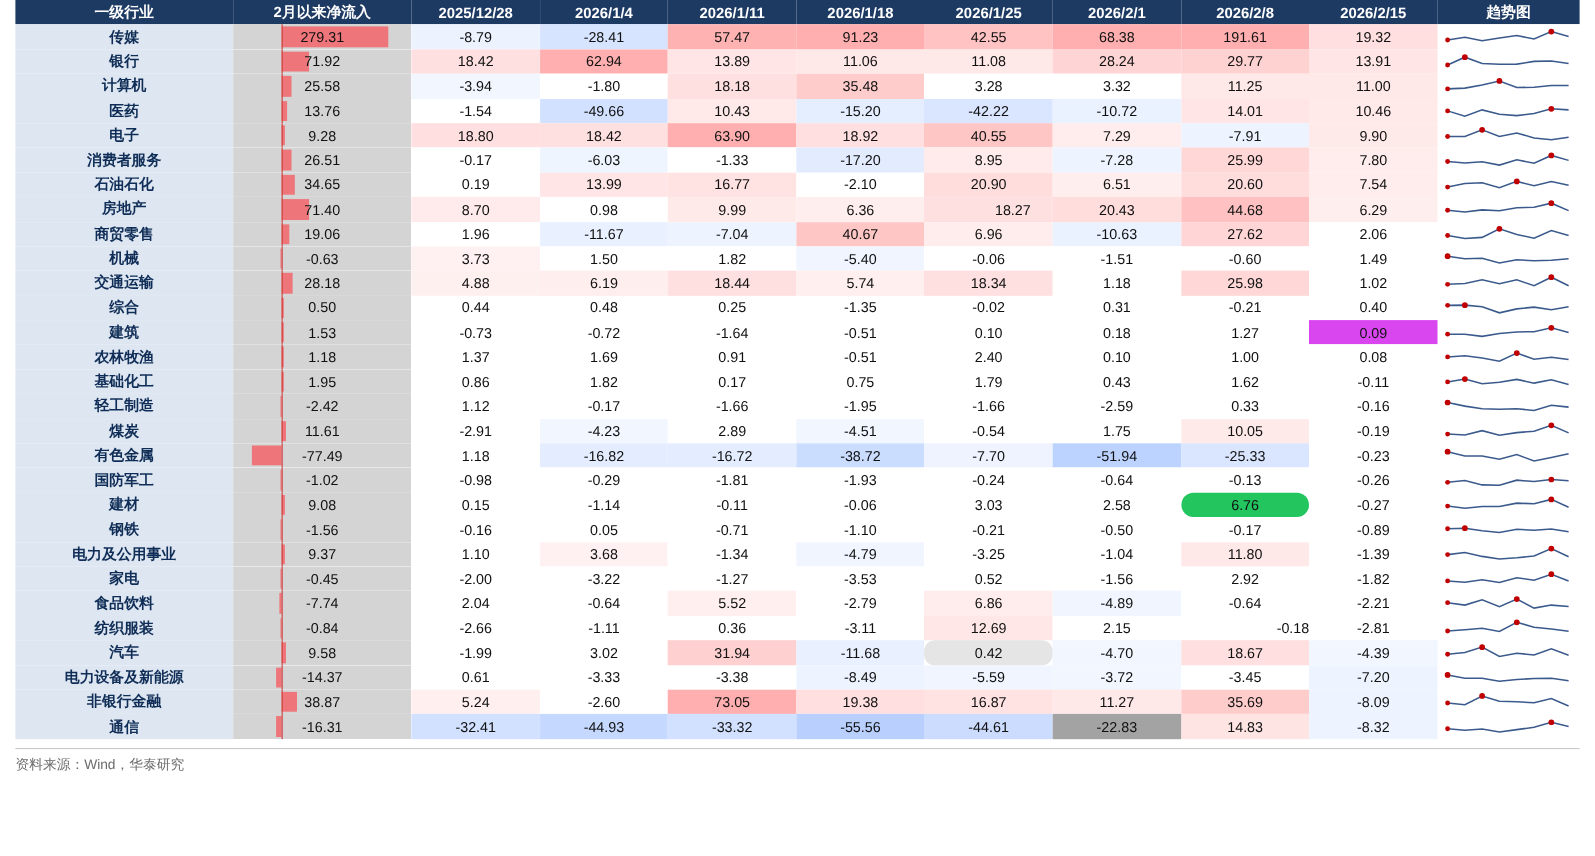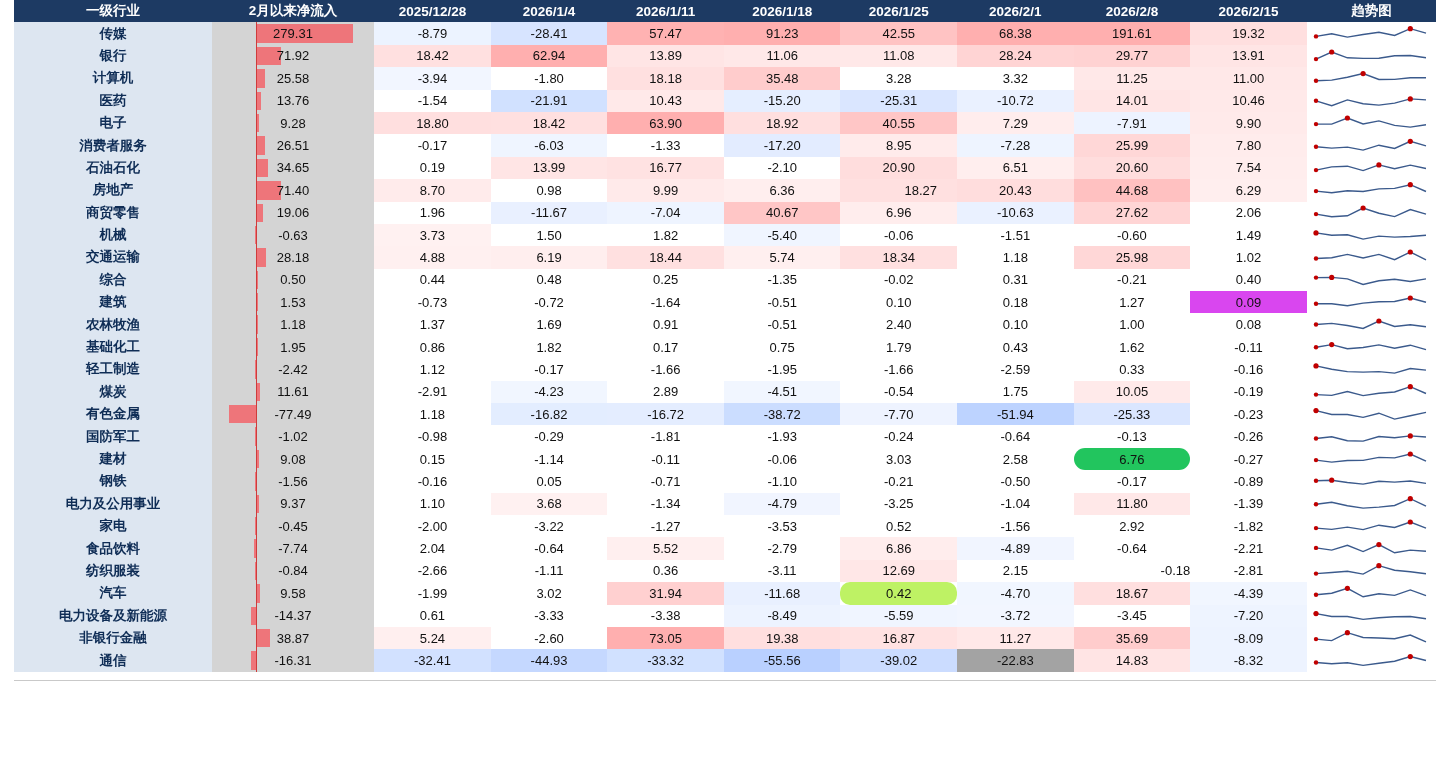--- a/index.html
+++ b/index.html
@@ -201,24 +201,24 @@
                 <path d="M4.0,12.8 L19.7,12.1 L35.4,9.2 L51.1,5.6 L66.9,11.5 L82.6,11.4 L98.3,9.8 L114.0,9.8" fill="none" stroke="#3b5a8c" stroke-width="1.4"></path>
                 <circle cx="51.1" cy="5.6" r="2.6" fill="#c00000"></circle>
                 <circle cx="4.0" cy="12.8" r="2.2" fill="#c00000"></circle>
               </svg>
             </td>
           </tr>
           <tr>
             <td class="ind">医药</td>
             <td class="net"><span class="bar" style="left: 44.46px; width: 4.76484px;"></span><span class="zero" style="left: 44.46px;"></span><span class="val">13.76</span></td>
             <td class="num sep-left" style="background: rgb(255, 255, 255);">-1.54</td>
-            <td class="num" style="background: rgb(209, 225, 255);">-21.91</td>
+            <td class="num" style="background: rgb(209, 225, 255);">-49.66</td>
             <td class="num" style="background: rgb(255, 233, 233);">10.43</td>
             <td class="num" style="background: rgb(229, 238, 255);">-15.20</td>
-            <td class="num" style="background: rgb(218, 230, 255);">-25.31</td>
+            <td class="num" style="background: rgb(218, 230, 255);">-42.22</td>
             <td class="num" style="background: rgb(234, 241, 255);">-10.72</td>
             <td class="num" style="background: rgb(255, 229, 229);">14.01</td>
             <td class="num" style="background: rgb(255, 233, 233);">10.46</td>
             <td class="trend sep-left">
               <svg width="118" height="20" viewBox="0 0 118 20">
                 <path d="M4.0,9.8 L19.7,14.7 L35.4,8.9 L51.1,12.8 L66.9,14.1 L82.6,12.1 L98.3,7.9 L114.0,8.9" fill="none" stroke="#3b5a8c" stroke-width="1.4"></path>
                 <circle cx="98.3" cy="7.9" r="2.6" fill="#c00000"></circle>
                 <circle cx="4.0" cy="9.8" r="2.2" fill="#c00000"></circle>
               </svg>
             </td>
@@ -622,21 +622,21 @@
               </svg>
             </td>
           </tr>
           <tr>
             <td class="ind">汽车</td>
             <td class="net"><span class="bar" style="left: 44.46px; width: 3.31738px;"></span><span class="zero" style="left: 44.46px;"></span><span class="val">9.58</span></td>
             <td class="num sep-left" style="background: rgb(255, 255, 255);">-1.99</td>
             <td class="num" style="background: rgb(255, 255, 255);">3.02</td>
             <td class="num" style="background: rgb(255, 208, 208);">31.94</td>
             <td class="num" style="background: rgb(233, 240, 255);">-11.68</td>
-            <td class="num" style="background: #bef264; border-radius: 10px;">0.42</td>
+            <td class="num" style="background: #e5e5e5; border-radius: 10px;">0.42</td>
             <td class="num" style="background: rgb(241, 246, 255);">-4.70</td>
             <td class="num" style="background: rgb(255, 223, 223);">18.67</td>
             <td class="num" style="background: rgb(241, 246, 255);">-4.39</td>
             <td class="trend sep-left">
               <svg width="118" height="20" viewBox="0 0 118 20">
                 <path d="M4.0,11.8 L19.7,10.2 L35.4,5.3 L51.1,13.8 L66.9,10.8 L82.6,12.4 L98.3,6.9 L114.0,12.6" fill="none" stroke="#3b5a8c" stroke-width="1.4"></path>
                 <circle cx="35.4" cy="5.3" r="2.6" fill="#c00000"></circle>
                 <circle cx="4.0" cy="11.8" r="2.2" fill="#c00000"></circle>
               </svg>
             </td>
@@ -679,30 +679,31 @@
               </svg>
             </td>
           </tr>
           <tr>
             <td class="ind">通信</td>
             <td class="net"><span class="bar" style="left: 38.8121px; width: 5.64786px;"></span><span class="zero" style="left: 44.46px;"></span><span class="val">-16.31</span></td>
             <td class="num sep-left" style="background: rgb(210, 225, 255);">-32.41</td>
             <td class="num" style="background: rgb(197, 216, 255);">-44.93</td>
             <td class="num" style="background: rgb(209, 225, 255);">-33.32</td>
             <td class="num" style="background: rgb(185, 208, 255);">-55.56</td>
-            <td class="num" style="background: rgb(203, 220, 255);">-39.02</td>
+            <td class="num" style="background: rgb(203, 220, 255);">-44.61</td>
             <td class="num" style="background: #a3a3a3;">-22.83</td>
             <td class="num" style="background: rgb(255, 228, 228);">14.83</td>
             <td class="num" style="background: rgb(237, 243, 255);">-8.32</td>
             <td class="trend sep-left">
               <svg width="118" height="20" viewBox="0 0 118 20">
                 <path d="M4.0,11.5 L19.7,12.8 L35.4,11.8 L51.1,14.4 L66.9,12.3 L82.6,10.2 L98.3,5.6 L114.0,9.5" fill="none" stroke="#3b5a8c" stroke-width="1.4"></path>
                 <circle cx="98.3" cy="5.6" r="2.6" fill="#c00000"></circle>
                 <circle cx="4.0" cy="11.5" r="2.2" fill="#c00000"></circle>
               </svg>
             </td>
           </tr>
         </tbody>
     </table>
   </div>
 
   <div class="rule"></div>
+  <div class="source">资料来源：Wind，华泰研究</div>
 </div>
 
 </body></html>

